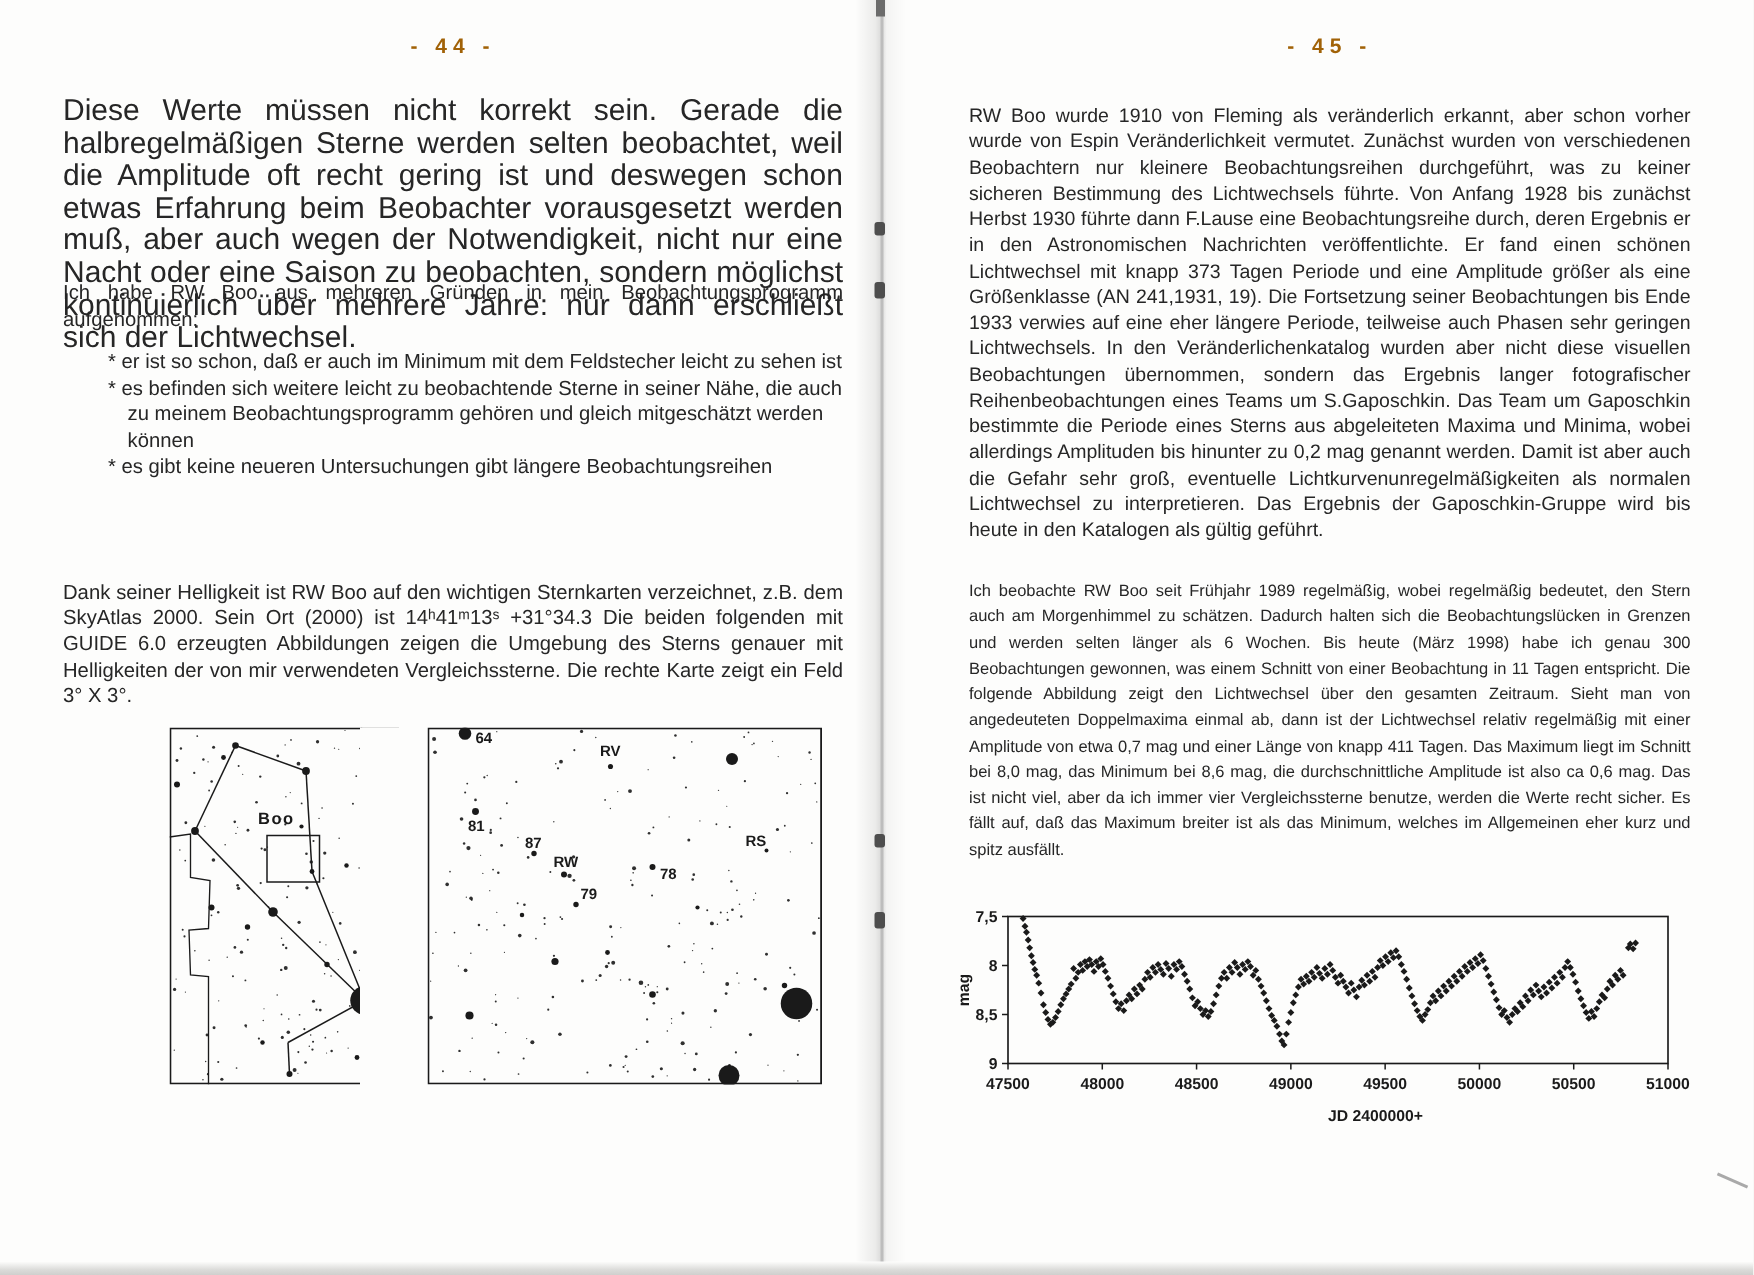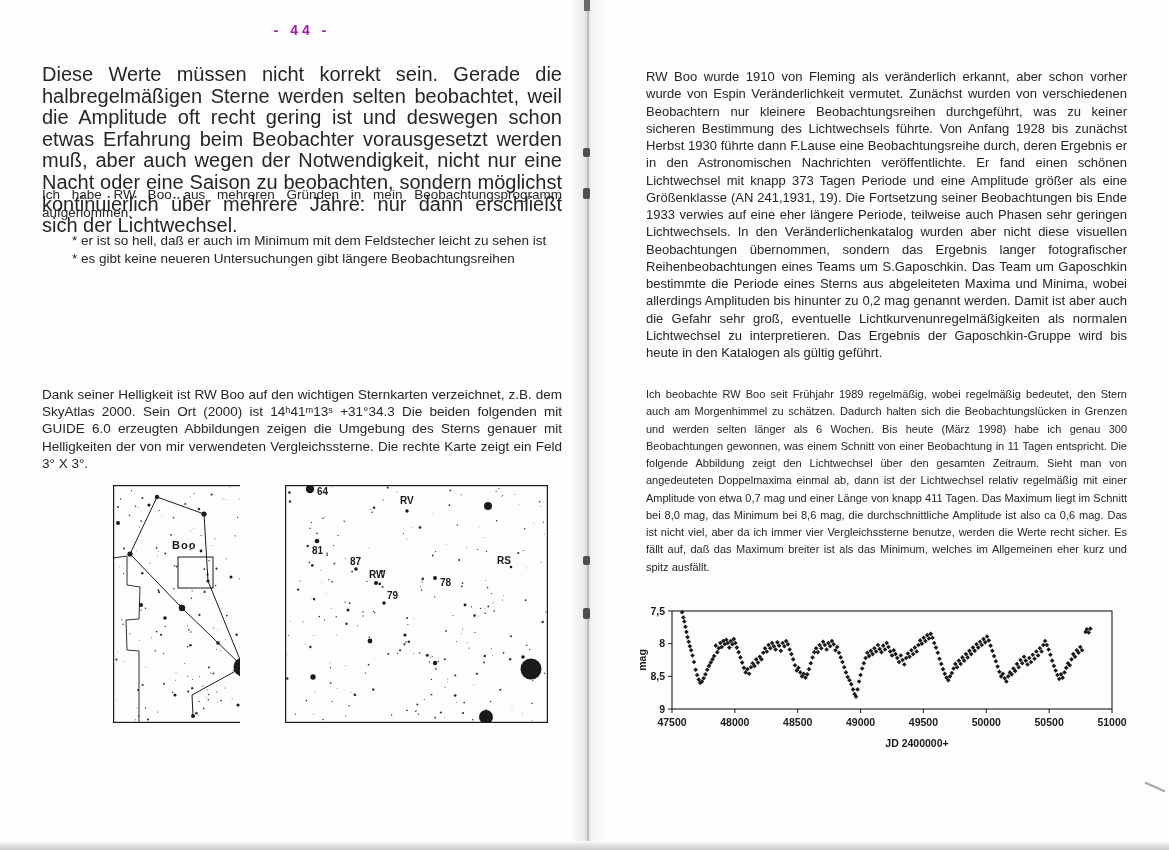--- a/index.html
+++ b/index.html
@@ -2,21 +2,21 @@
 <html><head>
 <meta charset="utf-8">
 <style>
   html,body{margin:0;padding:0;background:#f2f2f0;}
   #spread{position:relative;width:1169px;height:850px;background:#fdfdfc;overflow:hidden;
           font-family:"Liberation Sans",sans-serif;color:#262626;}
   .page{position:absolute;top:0;height:850px;background:#fdfdfc;}
   #page-left{left:0;width:584px;}
   #page-right{left:584px;width:585px;}
   .pagenum{position:absolute;top:22px;text-align:center;font-weight:bold;
-           font-size:14px;letter-spacing:4px;color:#a21caf;}
+           font-size:14px;letter-spacing:4px;color:#a16207;}
   #page-left .pagenum{left:42px;width:520px;}
   #page-right .pagenum{left:62px;width:481px;}
   .col-l{position:absolute;left:42px;width:520px;}
   .col-r{position:absolute;left:62px;width:481px;}
   p.body{margin:0;text-align:justify;}
   .lp1{top:64px;font-size:20px;line-height:21.6px;}
   .lp2{top:186px;font-size:13.5px;line-height:18px;}
   .llist{top:232px;font-size:13.5px;line-height:17.6px;}
   .llist ul{margin:0;padding:0 0 0 30px;list-style:none;}
   .llist li{text-indent:-13px;padding-left:13px;margin:0;text-align:left;}
@@ -39,21 +39,22 @@
 <body>
 
 <div id="spread">
 
   <div class="page" id="page-left">
     <div class="pagenum">- 44 -</div>
     <p class="body col-l lp1">Diese Werte müssen nicht korrekt sein. Gerade die halbregelmäßigen Sterne werden selten beobachtet, weil die Amplitude oft recht gering ist und deswegen schon etwas Erfahrung beim Beobachter vorausgesetzt werden muß, aber auch wegen der Notwendigkeit, nicht nur eine Nacht oder eine Saison zu beobachten, sondern möglichst kontinuierlich über mehrere Jahre: nur dann erschließt sich der Lichtwechsel.</p>
     <p class="body col-l lp2">Ich habe RW Boo aus mehreren Gründen in mein Beobachtungsprogramm aufgenommen:</p>
     <div class="col-l llist">
       <ul id="reasons-ul">
-          <li>* er ist so hell, daß er auch im Minimum mit dem Feldstecher leicht zu sehen ist</li>
+          <li>* er ist so schon, daß er auch im Minimum mit dem Feldstecher leicht zu sehen ist</li>
+          <li>* es befinden sich weitere leicht zu beobachtende Sterne in seiner Nähe, die auch zu meinem Beobachtungsprogramm gehören und gleich mitgeschätzt werden können</li>
           <li>* es gibt keine neueren Untersuchungen gibt längere Beobachtungsreihen</li>
         </ul>
     </div>
     <p class="body col-l lp3">Dank seiner Helligkeit ist RW Boo auf den wichtigen Sternkarten verzeichnet, z.B. dem SkyAtlas 2000. Sein Ort (2000) ist 14ʰ41ᵐ13ˢ +31°34.3 Die beiden folgenden mit GUIDE 6.0 erzeugten Abbildungen zeigen die Umgebung des Sterns genauer mit Helligkeiten der von mir verwendeten Vergleichssterne. Die rechte Karte zeigt ein Feld 3° X 3°.</p>
 
     <div class="chart-frame" style="left:68px;">
       <svg id="boo-chart" width="153" height="238" viewBox="0 0 153 238">
           <g fill="#1a1a1a">
             <circle cx="91.6" cy="106.9" r="1.09" opacity="0.9"></circle>
             <circle cx="28.0" cy="125.2" r="0.60" opacity="0.9"></circle>
@@ -478,20 +479,21 @@
           <circle cx="99" cy="118" r="1.8" fill="#1a1a1a"></circle>
           <text x="102" y="114" font-size="10" font-weight="bold" fill="#1a1a1a">79</text>
           <circle cx="226" cy="82" r="1.3" fill="#1a1a1a"></circle>
           <text x="212" y="79" font-size="10" font-weight="bold" fill="#1a1a1a">RS</text>
           <rect x="0.6" y="0.6" width="261.8" height="236.8" fill="none" stroke="#1a1a1a" stroke-width="1.2"></rect>
         </svg>
     </div>
   </div>
 
   <div class="page" id="page-right">
+    <div class="pagenum">- 45 -</div>
     <p class="body col-r rp1">RW Boo wurde 1910 von Fleming als veränderlich erkannt, aber schon vorher wurde von Espin Veränderlichkeit vermutet. Zunächst wurden von verschiedenen Beobachtern nur kleinere Beobachtungsreihen durchgeführt, was zu keiner sicheren Bestimmung des Lichtwechsels führte. Von Anfang 1928 bis zunächst Herbst 1930 führte dann F.Lause eine Beobachtungsreihe durch, deren Ergebnis er in den Astronomischen Nachrichten veröffentlichte. Er fand einen schönen Lichtwechsel mit knapp 373 Tagen Periode und eine Amplitude größer als eine Größenklasse (AN 241,1931, 19). Die Fortsetzung seiner Beobachtungen bis Ende 1933 verwies auf eine eher längere Periode, teilweise auch Phasen sehr geringen Lichtwechsels. In den Veränderlichenkatalog wurden aber nicht diese visuellen Beobachtungen übernommen, sondern das Ergebnis langer fotografischer Reihenbeobachtungen eines Teams um S.Gaposchkin. Das Team um Gaposchkin bestimmte die Periode eines Sterns aus abgeleiteten Maxima und Minima, wobei allerdings Amplituden bis hinunter zu 0,2 mag genannt werden. Damit ist aber auch die Gefahr sehr groß, eventuelle Lichtkurvenunregelmäßigkeiten als normalen Lichtwechsel zu interpretieren. Das Ergebnis der Gaposchkin-Gruppe wird bis heute in den Katalogen als gültig geführt.</p>
     <p class="body col-r rp2">Ich beobachte RW Boo seit Frühjahr 1989 regelmäßig, wobei regelmäßig bedeutet, den Stern auch am Morgenhimmel zu schätzen. Dadurch halten sich die Beobachtungslücken in Grenzen und werden selten länger als 6 Wochen. Bis heute (März 1998) habe ich genau 300 Beobachtungen gewonnen, was einem Schnitt von einer Beobachtung in 11 Tagen entspricht. Die folgende Abbildung zeigt den Lichtwechsel über den gesamten Zeitraum. Sieht man von angedeuteten Doppelmaxima einmal ab, dann ist der Lichtwechsel relativ regelmäßig mit einer Amplitude von etwa 0,7 mag und einer Länge von knapp 411 Tagen. Das Maximum liegt im Schnitt bei 8,0 mag, das Minimum bei 8,6 mag, die durchschnittliche Amplitude ist also ca 0,6 mag. Das ist nicht viel, aber da ich immer vier Vergleichssterne benutze, werden die Werte recht sicher. Es fällt auf, daß das Maximum breiter ist als das Minimum, welches im Allgemeinen eher kurz und spitz ausfällt.</p>
     <div style="position:absolute;left:50px;top:596px;">
       <svg id="lc-chart" width="520" height="160" viewBox="0 0 520 160">
           <rect x="38" y="15" width="440" height="98" fill="none" stroke="#1a1a1a" stroke-width="1.1"></rect>
           <line x1="34" y1="15" x2="38" y2="15" stroke="#1a1a1a" stroke-width="1"></line>
           <text x="31" y="18.5" font-size="10.5" font-weight="bold" text-anchor="end" fill="#1a1a1a">7,5</text>
           <line x1="34" y1="47.666666666666664" x2="38" y2="47.666666666666664" stroke="#1a1a1a" stroke-width="1"></line>
           <text x="31" y="51.166666666666664" font-size="10.5" font-weight="bold" text-anchor="end" fill="#1a1a1a">8</text>
           <line x1="34" y1="80.33333333333333" x2="38" y2="80.33333333333333" stroke="#1a1a1a" stroke-width="1"></line>

